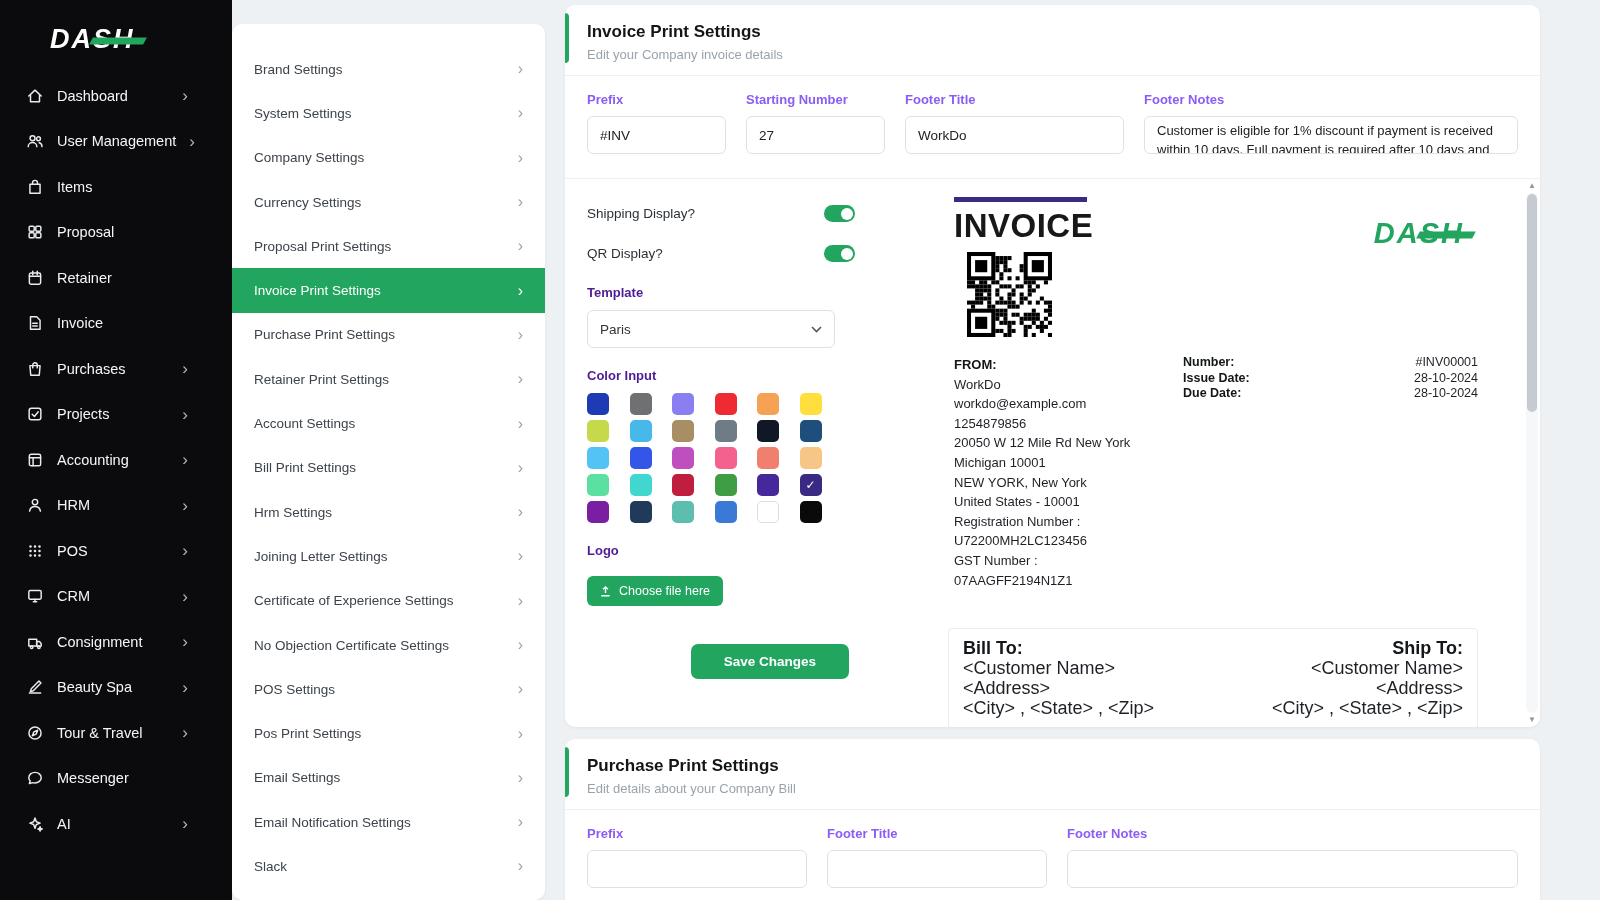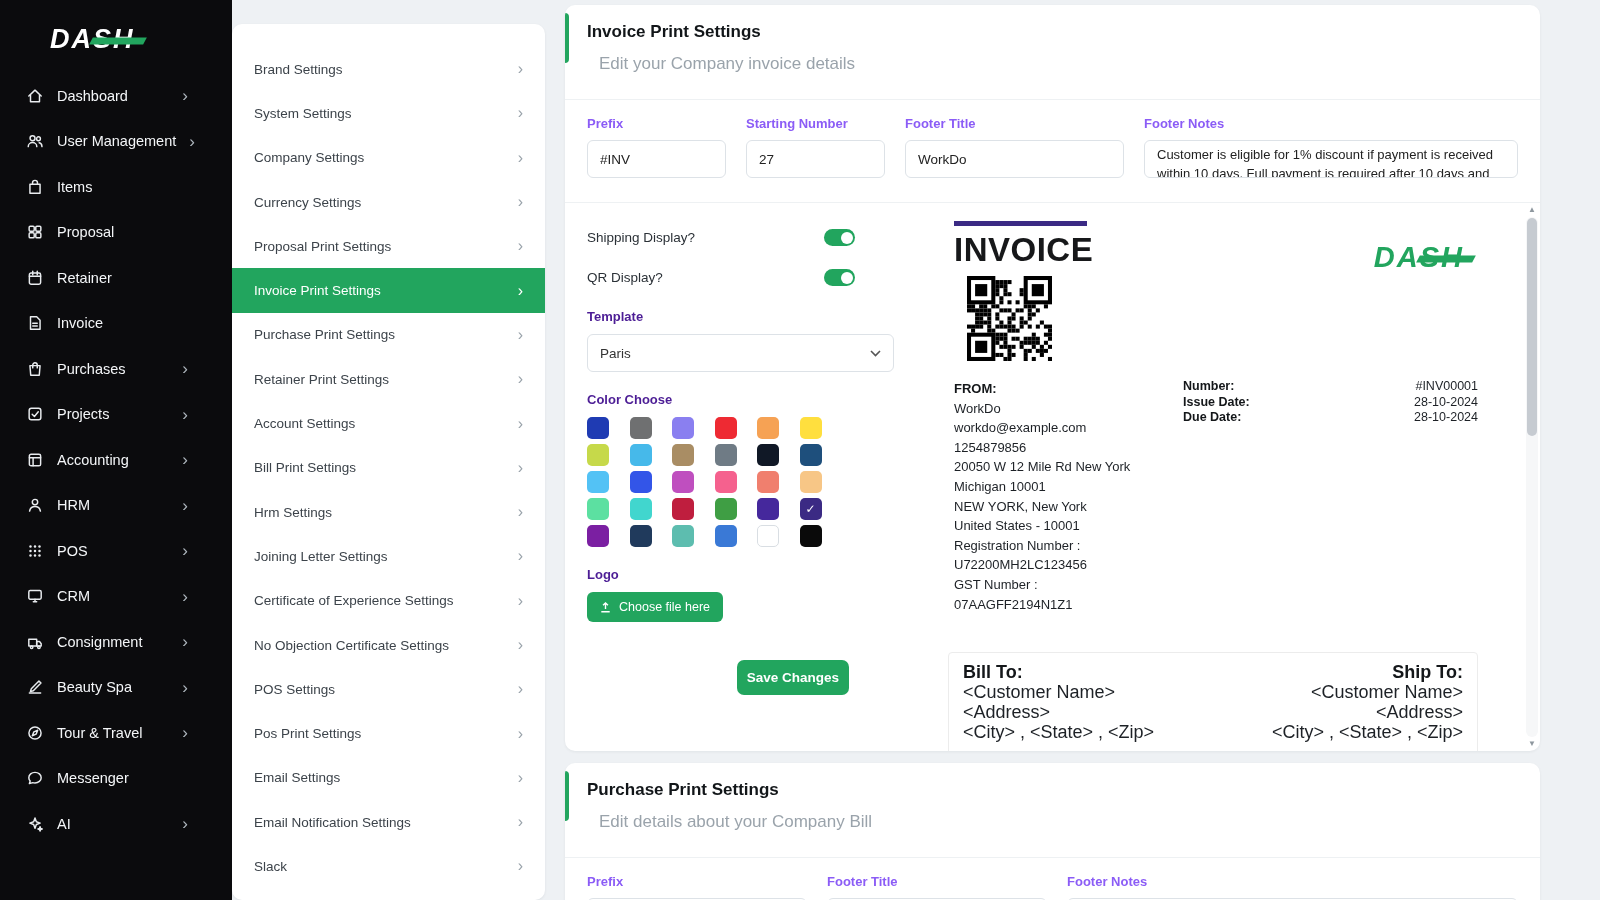--- a/index.html
+++ b/index.html
@@ -29,50 +29,50 @@
   .menu-item .m-chev{color:#9aa3ab;font-size:16px;}
   .menu-item.active{background:var(--green);color:#fff;}
   .menu-item.active .m-chev{color:#fff;}
 
   
   .main{flex:1;padding:5px 60px 0 20px;}
   .card{background:#fff;border-radius:10px;box-shadow:0 1px 3px rgba(20,30,40,.06);position:relative;overflow:hidden;}
   .card-header{position:relative;padding:17px 22px 13px;border-bottom:1px solid var(--line);}
   .accent-bar{position:absolute;left:0;top:8px;width:4px;height:50px;background:var(--green);border-radius:0 4px 4px 0;}
   .card-title{margin:0 0 5px;font-size:17px;font-weight:700;color:#121619;}
-  .card-sub{margin:12px;font-size:17px;color:var(--muted);}
+  .card-sub{margin:0;font-size:13px;color:var(--muted);}
 
   .fields-row{display:flex;gap:20px;padding:16px 22px 20px;border-bottom:1px solid var(--line);}
   .field label{display:block;font-size:13px;font-weight:600;color:#8b5cf6;margin-bottom:9px;}
   .field input,.field textarea{width:100%;height:38px;border:1px solid var(--border);border-radius:6px;
       padding:0 12px;font-size:13.5px;color:#222;font-family:inherit;background:#fff;}
   .field textarea{padding:5px 12px;line-height:1.45;font-size:13px;resize:none;overflow:hidden;}
   .w-prefix{width:139px;flex-shrink:0;} .w-start{width:139px;flex-shrink:0;}
   .w-ftitle{width:219px;flex-shrink:0;} .w-fnotes{flex:1;}
   .pw1{width:220px;flex-shrink:0;} .pw2{width:220px;flex-shrink:0;} .pw3{flex:1;}
 
   .body-row{display:flex;}
   .controls{width:362px;flex-shrink:0;padding:26px 0 20px 22px;}
   .toggle-row{display:flex;justify-content:space-between;align-items:center;width:268px;margin-bottom:23px;}
   .toggle-label{font-size:13.5px;color:#2b3137;}
   .toggle{width:31px;height:17px;border-radius:9px;background:var(--green);position:relative;cursor:pointer;display:inline-block;}
   .toggle .knob{position:absolute;right:2.5px;top:2.5px;width:12px;height:12px;border-radius:50%;background:#fff;}
   .section-label{font-size:13px;font-weight:600;color:#4c1d95;margin:20px 0 10px;}
-  .select{width:307px;height:38px;border:1px solid var(--border);border-radius:6px;display:flex;align-items:center;
+  .select{width:248px;height:38px;border:1px solid var(--border);border-radius:6px;display:flex;align-items:center;
           justify-content:space-between;padding:0 12px;font-size:13.5px;color:#333;cursor:pointer;}
   .select svg{width:11px;height:7px;stroke:#555;fill:none;stroke-width:1.6;}
   .color-grid{display:grid;grid-template-columns:repeat(6,22px);gap:5px 20.5px;width:233px;}
   .swatch{width:22px;height:22px;border-radius:5px;position:relative;cursor:pointer;}
   .swatch.is-white{border:1px solid #d9dee3;}
   .swatch .check{position:absolute;inset:0;display:flex;align-items:center;justify-content:center;color:#fff;font-size:12px;}
   .choose-btn{display:inline-flex;align-items:center;gap:8px;background:var(--green);color:#fff;border:none;
-              border-radius:6px;padding:8px 13px;font-size:12.5px;font-family:inherit;cursor:pointer;margin-top:0;}
+              border-radius:6px;padding:8px 13px;font-size:12.5px;font-family:inherit;cursor:pointer;margin-top:8px;}
   .choose-btn svg{width:11px;height:11px;stroke:#fff;fill:none;stroke-width:1.4;}
   .save-row{width:262px;display:flex;justify-content:flex-end;margin-top:38px;}
-  .save-btn{background:var(--green);color:#fff;border:none;border-radius:7px;padding:10px 10px;
+  .save-btn{background:var(--green);color:#fff;border:none;border-radius:7px;padding:10px 33px;
             font-size:13.5px;font-weight:600;font-family:inherit;cursor:pointer;}
 
   
   .preview{flex:1;position:relative;height:548px;padding:18px 62px 0 27px;overflow:hidden;}
   .tpl-bar{width:133px;height:5px;margin-bottom:7px;}
   .preview-head{display:flex;justify-content:space-between;align-items:flex-start;}
   .inv-title{font-size:33px;font-weight:800;letter-spacing:.5px;line-height:1;color:#17181a;margin:0 0 10px;}
   .qr{width:85px;height:85px;margin:0 0 18px 13px;display:block;}
   .preview-brand .txt{color:var(--green);font-size:29px;}
   .preview-brand .bar{width:56px;height:7px;}
@@ -416,21 +416,21 @@
           </div>
 
           <div class="section-label">Template</div>
           <div class="select">
             <span>Paris</span>
             <svg viewBox="0 0 11 7">
                 <path d="M1 1l4.5 4.5L10 1"></path>
               </svg>
           </div>
 
-          <div class="section-label">Color Choose</div>
+          <div class="section-label">Color Input</div>
           <div class="color-grid" id="color-grid">
               <div class="swatch" style="background: rgb(31, 59, 179);"></div>
               <div class="swatch" style="background: rgb(111, 112, 113);"></div>
               <div class="swatch" style="background: rgb(138, 127, 240);"></div>
               <div class="swatch" style="background: rgb(238, 42, 51);"></div>
               <div class="swatch" style="background: rgb(246, 162, 84);"></div>
               <div class="swatch" style="background: rgb(255, 223, 62);"></div>
               <div class="swatch" style="background: rgb(198, 217, 74);"></div>
               <div class="swatch" style="background: rgb(70, 185, 234);"></div>
               <div class="swatch" style="background: rgb(169, 141, 100);"></div>

